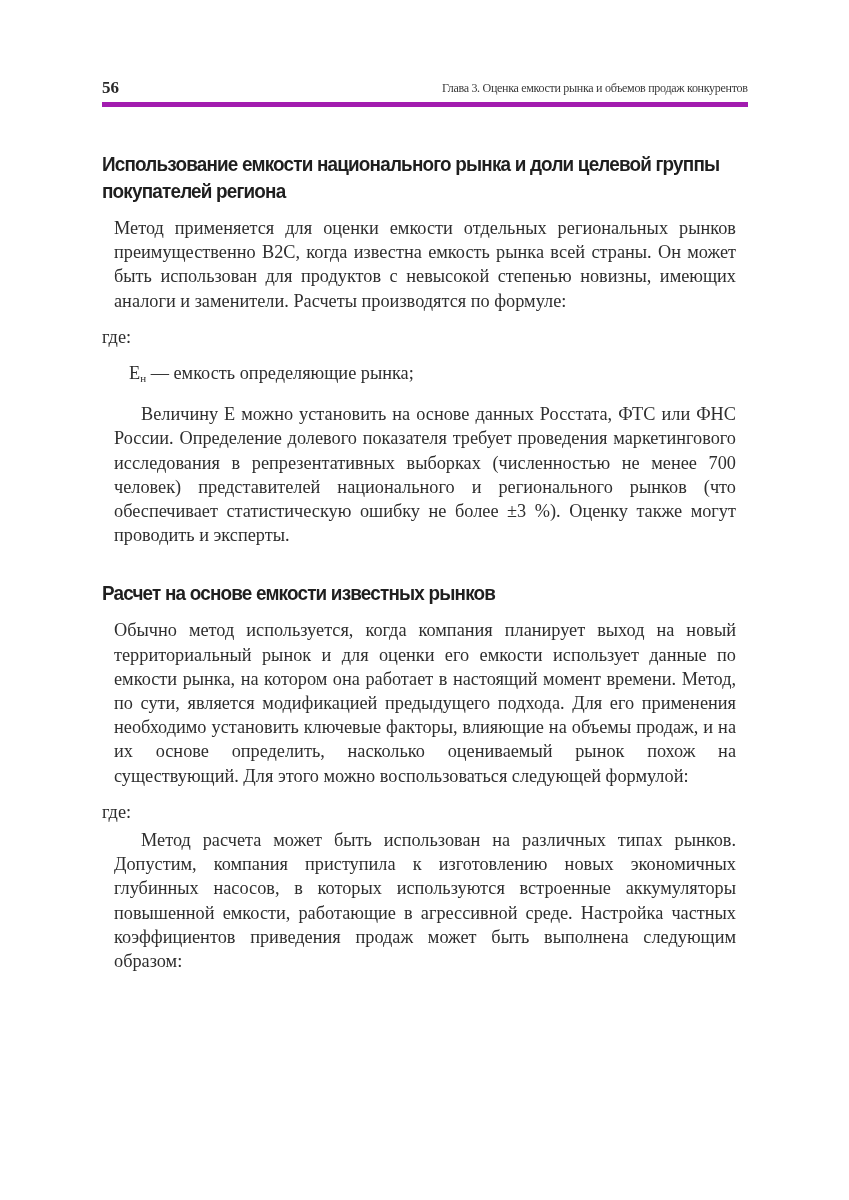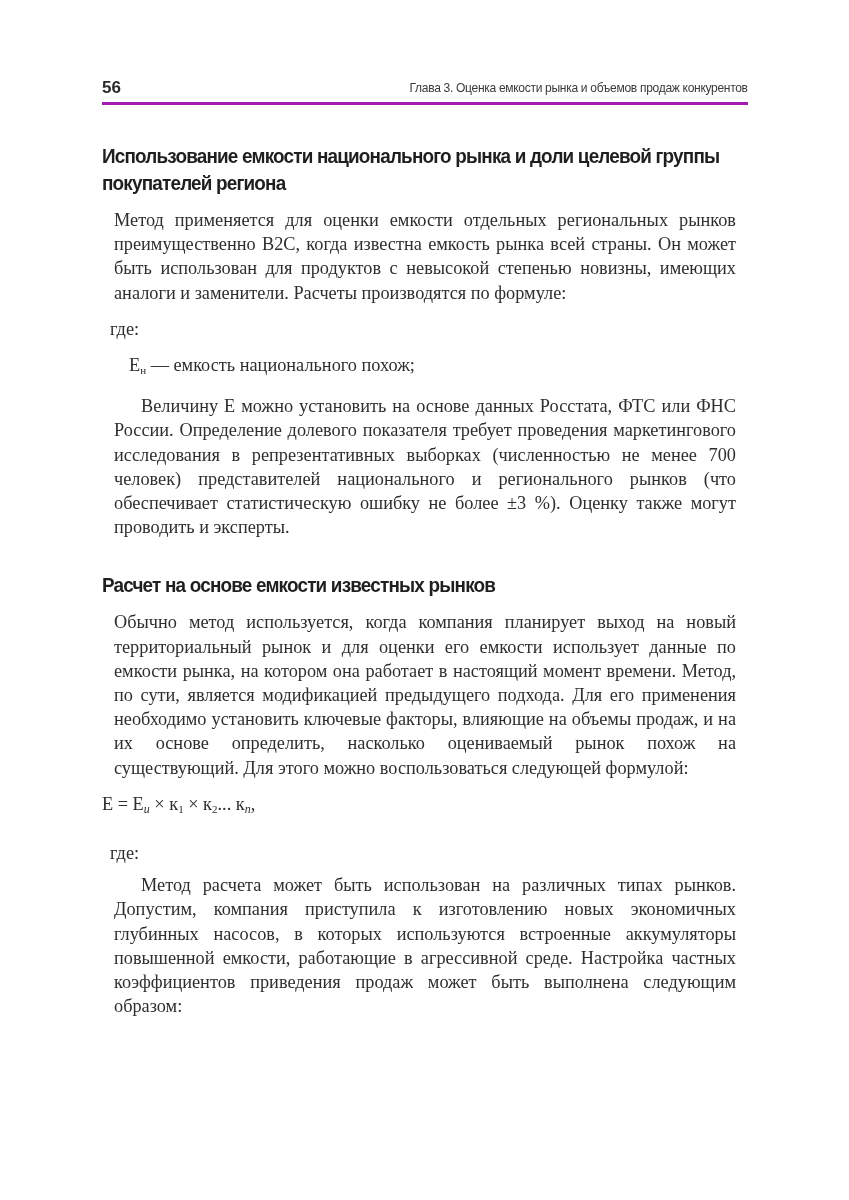--- a/index.html
+++ b/index.html
@@ -2,68 +2,67 @@
 <html><head>
 <meta charset="utf-8">
 <style>
   html, body { margin: 0; padding: 0; }
   body {
     width: 849px; height: 1200px; background: #ffffff; position: relative; overflow: hidden;
     color: #2a2a2a;
   }
   .header {
     position: absolute; left: 102px; top: 76px; width: 646px; height: 26px;
-    border-bottom: 3px solid #a21caf;
-    font-family: Liberation Sans, sans-serif;
+    border-bottom: 5px solid #a21caf;
+    font-family: Liberation Serif, serif;
   }
   .page-num {
     position: absolute; left: 0; top: 2px; font-size: 17px; font-weight: bold; color: #2a2a2a;
   }
   .running-head {
     position: absolute; right: 0; top: 4px; font-size: 13.4px; color: #3a3a3a;
     letter-spacing: -0.35px; transform: scaleX(0.9); transform-origin: right center; white-space: nowrap;
   }
   .content {
-    position: absolute; left: 102px; top: 142px; width: 646px;
+    position: absolute; left: 102px; top: 150px; width: 646px;
     font-family: "Liberation Serif", serif; font-size: 18.3px; line-height: 24.2px; color: #2e2e2e;
   }
   h2 {
     font-family: "Liberation Sans", sans-serif; font-weight: bold; font-size: 21px; line-height: 27px;
     margin: 0 0 8px 0; color: #1f1f1f; letter-spacing: -0.9px;
     transform: scaleX(0.9); transform-origin: left center; width: 111%;
   }
   p { margin: 12px; text-align: justify; text-align-last: left; }
   .indent { text-indent: 27px; }
   .formula { text-align: center; margin: 10px 0 20px 0; }
-  .where { margin: 8px; }
+  .where { margin: 0; }
   .def { margin-left: 27px; text-align: justify; }
   .gap-top { margin-top: 4px; }
   .sub { font-size: 11px; vertical-align: -3px; }
   .isub { font-size: 12px; vertical-align: -3px; font-style: italic; }
   .section2 { margin-top: 32px; }
 </style>
 </head>
 <body>
 
 <div class="header">
   <span class="page-num">56</span>
   <span class="running-head">Глава 3. Оценка емкости рынка и объемов продаж конкурентов</span>
 </div>
 
 <div class="content">
 
   <section>
     <h2>Использование емкости национального рынка и доли целевой группы покупателей региона</h2>
     <p>Метод применяется для оценки емкости отдельных региональных рынков преимущественно B2C, когда известна емкость рынка всей страны. Он может быть использован для продуктов с невысокой степенью новизны, имеющих аналоги и заменители. Расчеты производятся по формуле:</p>
     <p class="where">где:</p>
-    <p class="def"><span>Е</span><span class="sub">н</span><span> — емкость национального похож;</span></p>
+    <p class="def"><span>Е</span><span class="sub">н</span><span> — емкость определяющие рынка;</span></p>
     <p class="indent gap-top">Величину Е можно установить на основе данных Росстата, ФТС или ФНС России. Определение долевого показателя требует проведения маркетингового исследования в репрезентативных выборках (численностью не менее 700 человек) представителей национального и регионального рынков (что обеспечивает статистическую ошибку не более ±3 %). Оценку также могут проводить и эксперты.</p>
   </section>
 
   <section class="section2">
     <h2>Расчет на основе емкости известных рынков</h2>
     <p>Обычно метод используется, когда компания планирует выход на новый территориальный рынок и для оценки его емкости использует данные по емкости рынка, на котором она работает в настоящий момент времени. Метод, по сути, является модификацией предыдущего подхода. Для его применения необходимо установить ключевые факторы, влияющие на объемы продаж, и на их основе определить, насколько оцениваемый рынок похож на существующий. Для этого можно воспользоваться следующей формулой:</p>
-    <p class="formula"><span>Е = Е</span><span class="isub">и</span><span> × к</span><span class="sub">1</span><span> × к</span><span class="sub">2</span><span>... к</span><span class="isub">n</span><span>,</span></p>
     <p class="where">где:</p>
     <p class="indent gap-top">Метод расчета может быть использован на различных типах рынков. Допустим, компания приступила к изготовлению новых экономичных глубинных насосов, в которых используются встроенные аккумуляторы повышенной емкости, работающие в агрессивной среде. Настройка частных коэффициентов приведения продаж может быть выполнена следующим образом:</p>
   </section>
 
 </div>
 
 </body></html>

